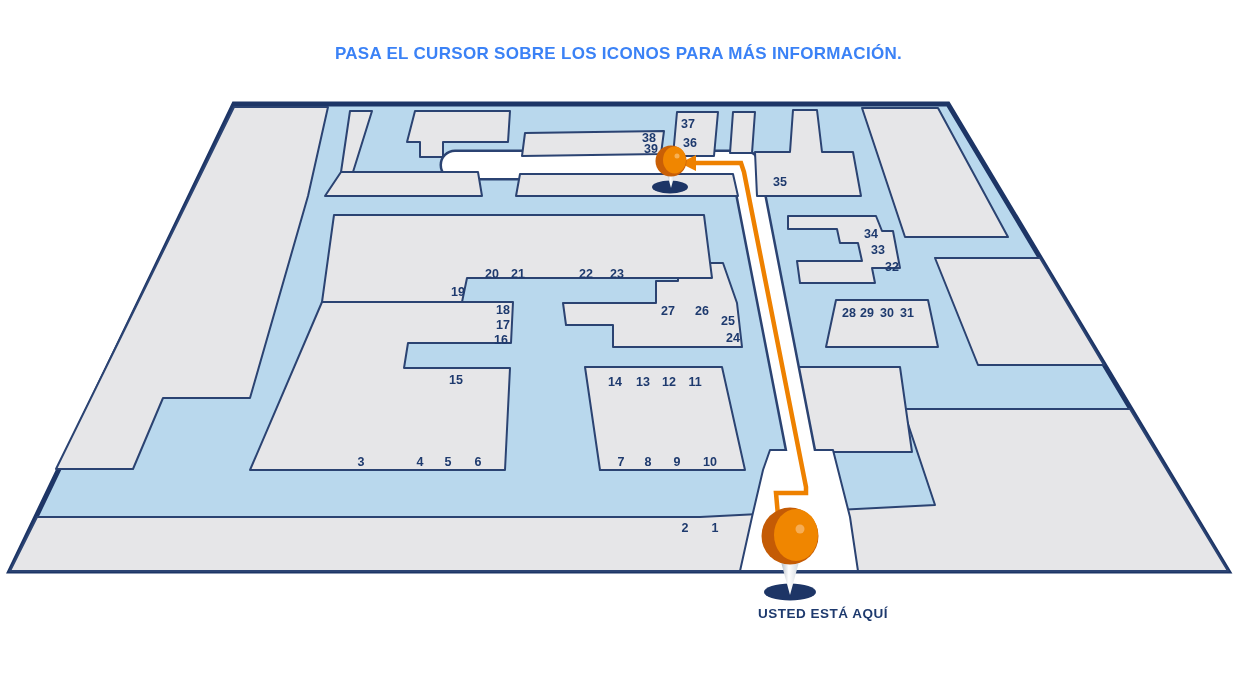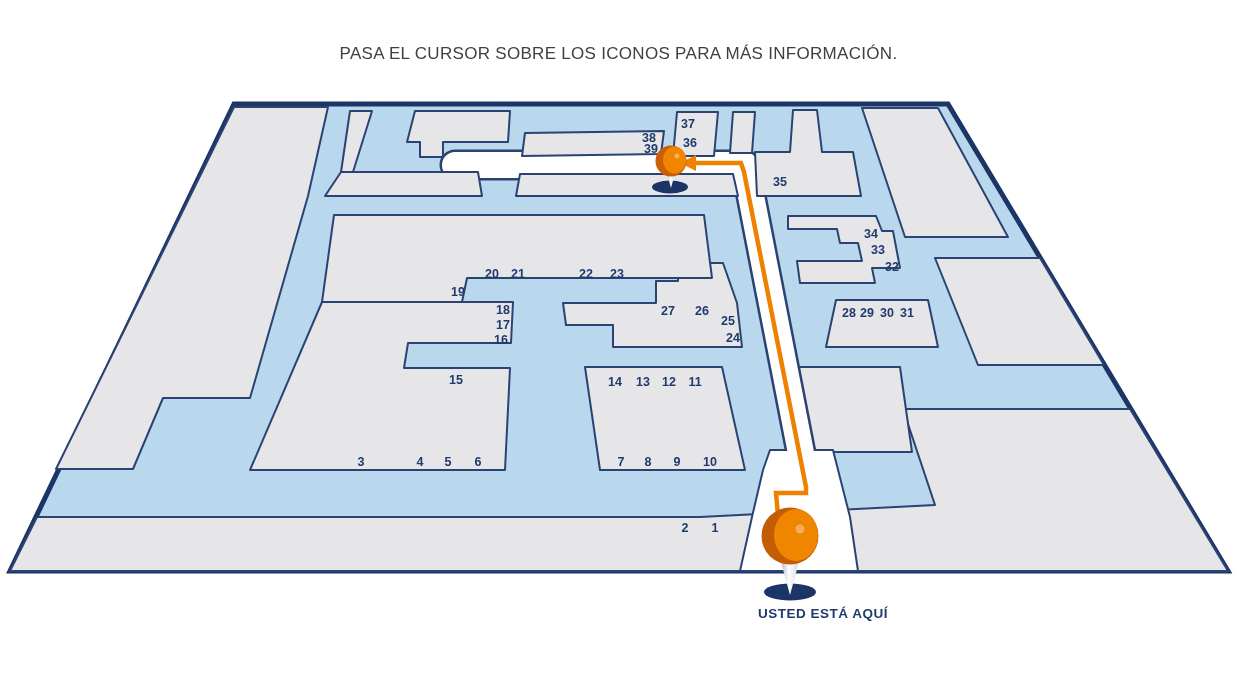--- a/index.html
+++ b/index.html
@@ -1,19 +1,19 @@
 <!DOCTYPE html>
 <html><head>
 <meta charset="utf-8">
 <style>
   html,body{margin:0;padding:0;background:#ffffff;}
   .stage{position:relative;width:1237px;height:680px;background:#ffffff;overflow:hidden;
          font-family:"Liberation Sans",sans-serif;}
   .banner{position:absolute;top:44px;left:0;width:100%;text-align:center;
-          font-weight:normal;font-size:17px;letter-spacing:.3px;color:#404040;}
+          font-weight:bold;font-size:17px;letter-spacing:.3px;color:#3b82f6;}
   svg{position:absolute;top:0;left:0;}
   .blk{fill:#e6e6e8;stroke:#2b4372;stroke-width:2;stroke-linejoin:round;}
   .base{fill:#b9d8ed;stroke:#1d3566;stroke-width:5;stroke-linejoin:miter;}
   .route-edge{fill:none;stroke:#2b4372;stroke-width:31;stroke-linecap:round;stroke-linejoin:round;}
   .route-white{fill:none;stroke:#ffffff;stroke-width:26;stroke-linecap:round;stroke-linejoin:round;}
   .route-area{fill:#ffffff;stroke:#2b4372;stroke-width:2;stroke-linejoin:round;}
   .orange-line{fill:none;stroke:#ee8100;stroke-width:4.5;stroke-linejoin:miter;}
   .num{font:bold 12.5px "Liberation Sans",sans-serif;fill:#1e3a6e;text-anchor:middle;cursor:pointer;}
   .you-here-text{font:bold 13.5px "Liberation Sans",sans-serif;fill:#1e3a6e;text-anchor:middle;letter-spacing:.5px;}
   .shadow{fill:#1d3566;}

